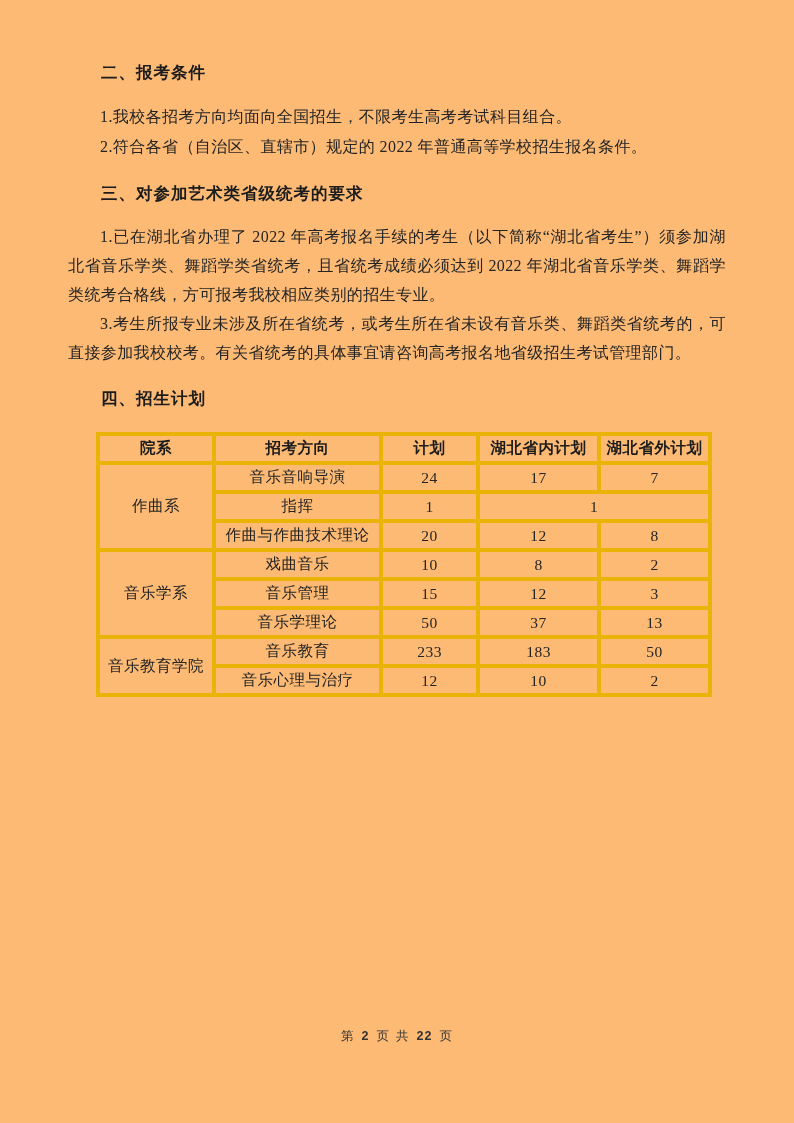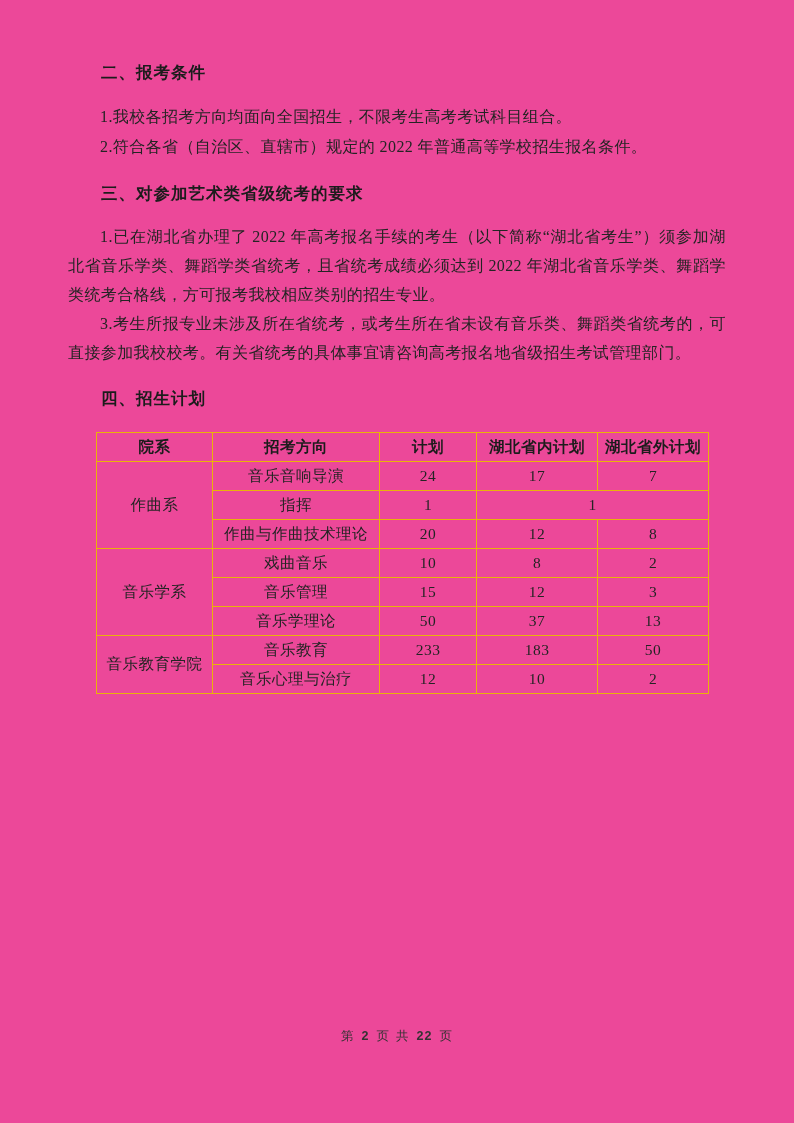--- a/index.html
+++ b/index.html
@@ -1,21 +1,21 @@
 <!DOCTYPE html>
 <html><head>
 <meta charset="utf-8">
 <style>
   html, body { margin: 0; padding: 0; background: #ffffff; }
   .page {
     position: relative;
     width: 794px;
     height: 1123px;
     margin: 0 auto;
-    background: #ec4899;
+    background: #fdba74;
     box-sizing: border-box;
     padding: 50px 68px 0 68px;
     font-family: "Liberation Serif", "DejaVu Serif", serif;
     color: #222222;
     overflow: hidden;
   }
   .sec-heading {
     font-family: "Liberation Sans", "DejaVu Sans", sans-serif;
     font-weight: 700;
     font-size: 16.5px;
@@ -39,21 +39,21 @@
   .sec-heading.first { margin-top: 7px; }
   .mb-sm { margin-bottom: 14px; }
   .mb-md { margin-bottom: 15px; }
   table.plan {
     border-collapse: collapse;
     table-layout: fixed;
     width: 612px;
     margin: 19px 0 0 28px;
   }
   table.plan th, table.plan td {
-    border: 1px solid #eab308;
+    border: 4px solid #eab308;
     height: 29px;
     text-align: center;
     vertical-align: middle;
     padding: 0 2px;
     box-sizing: border-box;
     font-size: 15.5px;
     letter-spacing: 0.5px;
     color: #242424;
   }
   table.plan th {

